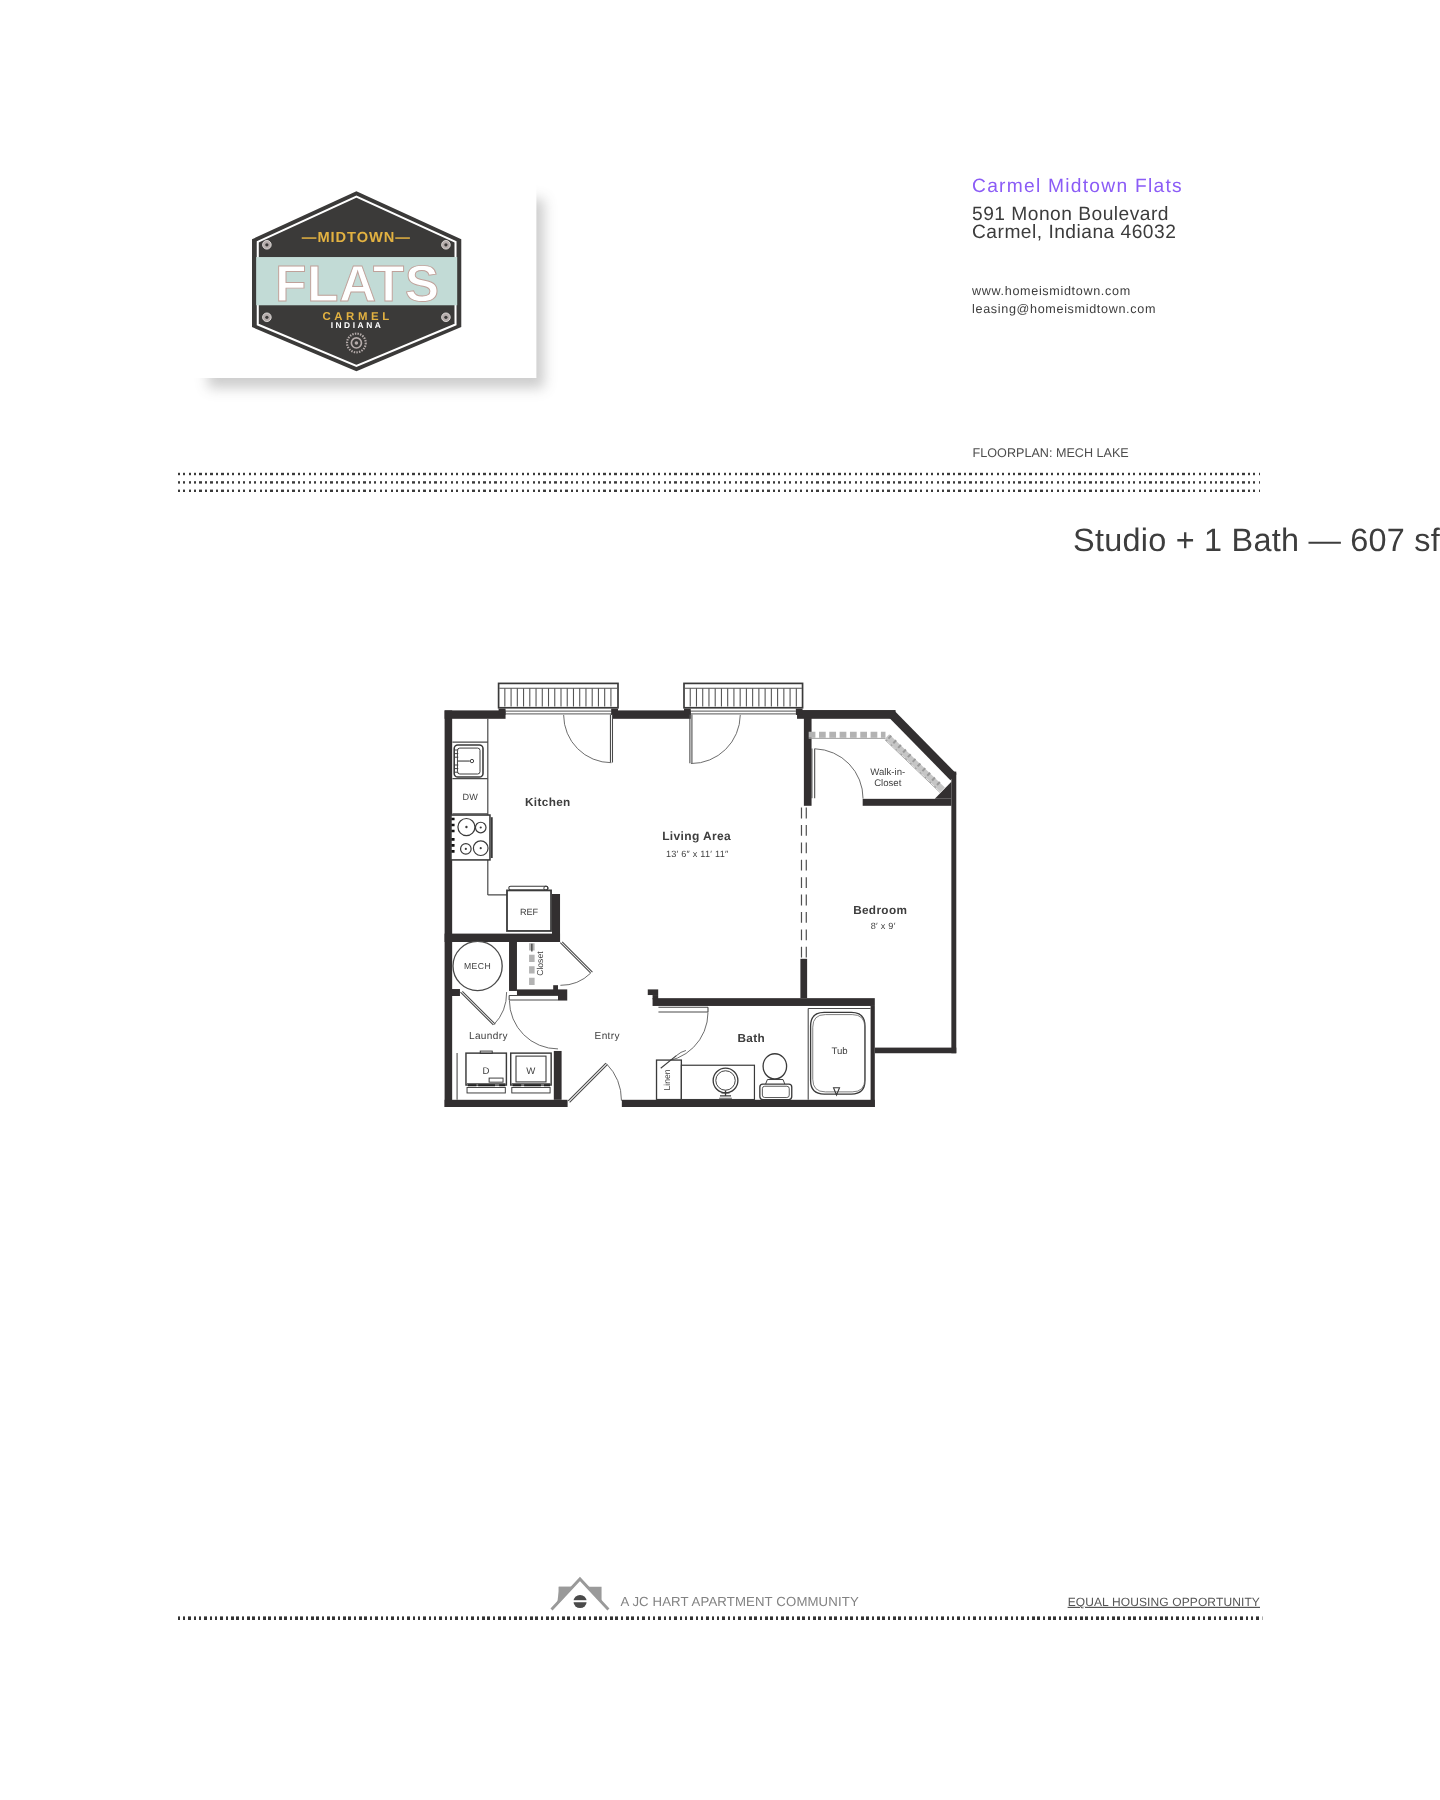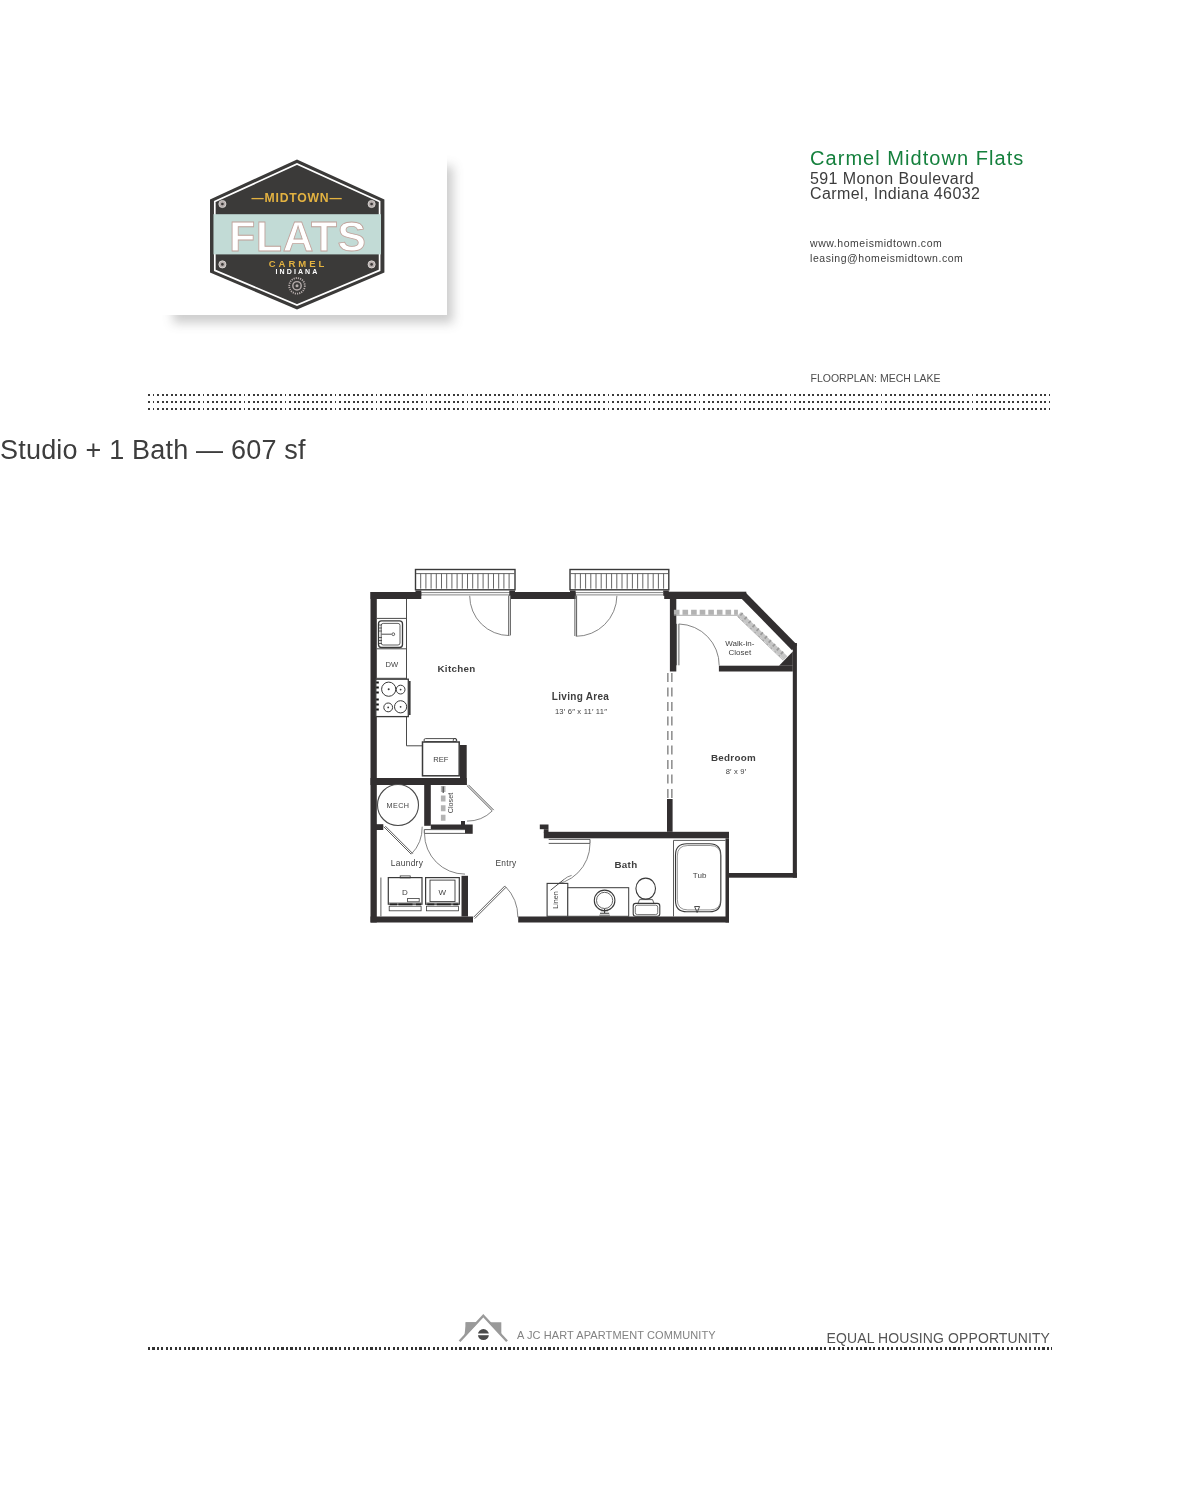--- a/index.html
+++ b/index.html
@@ -41,35 +41,35 @@
 
     <text x="298" y="266.8" text-anchor="middle" font-size="9.5" font-weight="bold" fill="#e3b241" letter-spacing="3">CARMEL</text>
 
     <text x="297.5" y="273.6" text-anchor="middle" font-size="7" font-weight="bold" fill="#ffffff" letter-spacing="2.1">INDIANA</text>
 
     <circle cx="297" cy="285.8" r="7.8" fill="none" stroke="#b5acab" stroke-width="1.8" stroke-dasharray="1.2,1"></circle>
     <circle cx="297" cy="285.8" r="4.2" fill="none" stroke="#b5acab" stroke-width="1.4"></circle>
     <circle cx="297" cy="285.8" r="1.5" fill="#b5acab"></circle>
   </svg>
 
-  <div class="abs" style="left:810px;top:147px;font-size:20px;letter-spacing:1.05px;color:#15803d;">Carmel Midtown Flats</div>
+  <div class="abs" style="left:810px;top:147px;font-size:16px;letter-spacing:1.05px;color:#8b5cf6;">Carmel Midtown Flats</div>
 
   <div class="abs" style="left:810px;top:170.5px;font-size:16px;letter-spacing:0.4px;line-height:15px;color:#3c3c3c;">591 Monon Boulevard<br>Carmel, Indiana 46032</div>
 
   <div class="abs" style="left:810px;top:215.5px;font-size:10.5px;letter-spacing:0.55px;line-height:15px;color:#3c3c3c;margin-top:20px;">www.homeismidtown.com<br>leasing@homeismidtown.com</div>
 
   <div class="abs" style="left:810.5px;top:371.5px;font-size:10.5px;letter-spacing:0;color:#4d4d4d;">FLOORPLAN: MECH LAKE</div>
 
   <div class="dotrow" style="top:394.3px;"></div>
 
   <div class="dotrow" style="top:401.2px;"></div>
 
   <div class="dotrow" style="top:407.6px;"></div>
 
-  <div class="abs" style="left:0;top:435px;width:1200px;text-align:left;font-size:27px;letter-spacing:0.2px;color:#3d3d3d;">Studio + 1 Bath — 607 sf</div>
+  <div class="abs" style="left:0;top:435px;width:1200px;text-align:right;font-size:27px;letter-spacing:0.2px;color:#3d3d3d;">Studio + 1 Bath — 607 sf</div>
 
   <svg class="abs" style="left:360px;top:555px;" width="445" height="375" viewBox="360 555 445 375">
     <g fill="none" stroke-linecap="butt">
 
     <g>
       <rect x="415.5" y="569.5" width="99.5" height="20.3" fill="#fff" stroke="#3a3a3a" stroke-width="1.4"></rect>
       <line x1="416" y1="573.6" x2="514.5" y2="573.6" stroke="#555" stroke-width="0.9"></line>
       <path d="M420.7,573.6 V588.7 M425.9,573.6 V588.7 M431.1,573.6 V588.7 M436.3,573.6 V588.7 M441.5,573.6 V588.7 M446.7,573.6 V588.7 M451.9,573.6 V588.7 M457.1,573.6 V588.7 M462.3,573.6 V588.7 M467.5,573.6 V588.7 M472.7,573.6 V588.7 M477.9,573.6 V588.7 M483.1,573.6 V588.7 M488.3,573.6 V588.7 M493.5,573.6 V588.7 M498.7,573.6 V588.7 M503.9,573.6 V588.7 M509.1,573.6 V588.7" stroke="#555" stroke-width="0.9"></path>
     </g>
 
@@ -305,17 +305,17 @@
     <polygon points="465.6,1322.3 478.1,1322.3 465.6,1335.8" fill="#9a9a9a"></polygon>
 
     <polygon points="488.7,1322.3 501.3,1322.3 501.3,1335.8" fill="#9a9a9a"></polygon>
 
     <circle cx="483.4" cy="1334.6" r="5.5" fill="#4a4a4a"></circle>
     <rect x="477" y="1333.5" width="13" height="1.7" fill="#ffffff"></rect>
   </svg>
 
   <div class="abs" style="left:517px;top:1328.6px;font-size:11px;font-weight:normal;letter-spacing:0.1px;color:#828282;white-space:nowrap;">A JC HART APARTMENT COMMUNITY</div>
 
-  <div class="abs" style="right:150px;top:1330.3px;white-space:nowrap;font-size:14px;letter-spacing:0.1px;color:#555;">EQUAL HOUSING OPPORTUNITY</div>
+  <div class="abs" style="right:150px;top:1330.3px;white-space:nowrap;font-size:10px;letter-spacing:0.1px;color:#555;text-decoration:underline;">EQUAL HOUSING OPPORTUNITY</div>
 
   <div class="dotrow" style="left:147.5px;top:1347.2px;width:904px;height:2.4px;background-image:repeating-linear-gradient(90deg,#333 0 2.1px,transparent 2.1px 4.45px);"></div>
 
 </div>
 
 </body></html>

